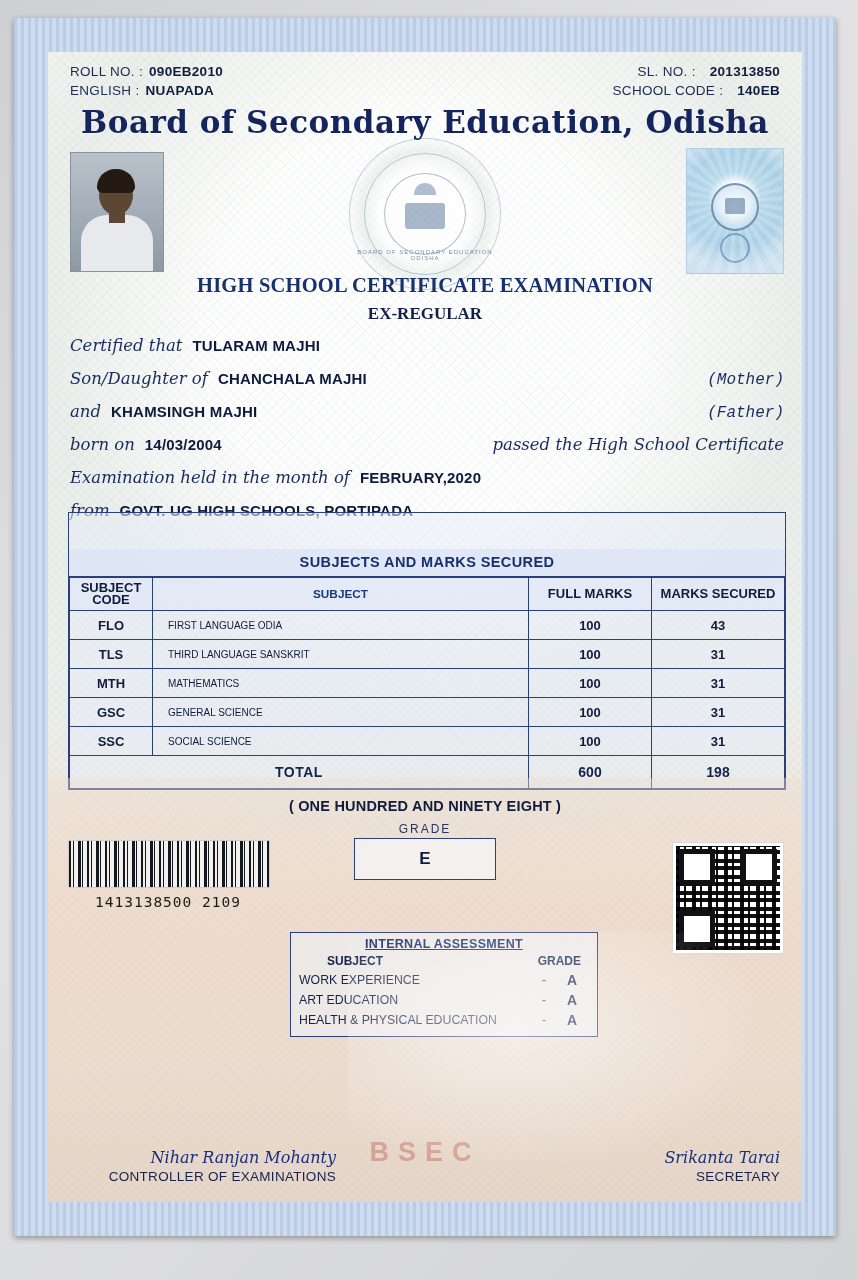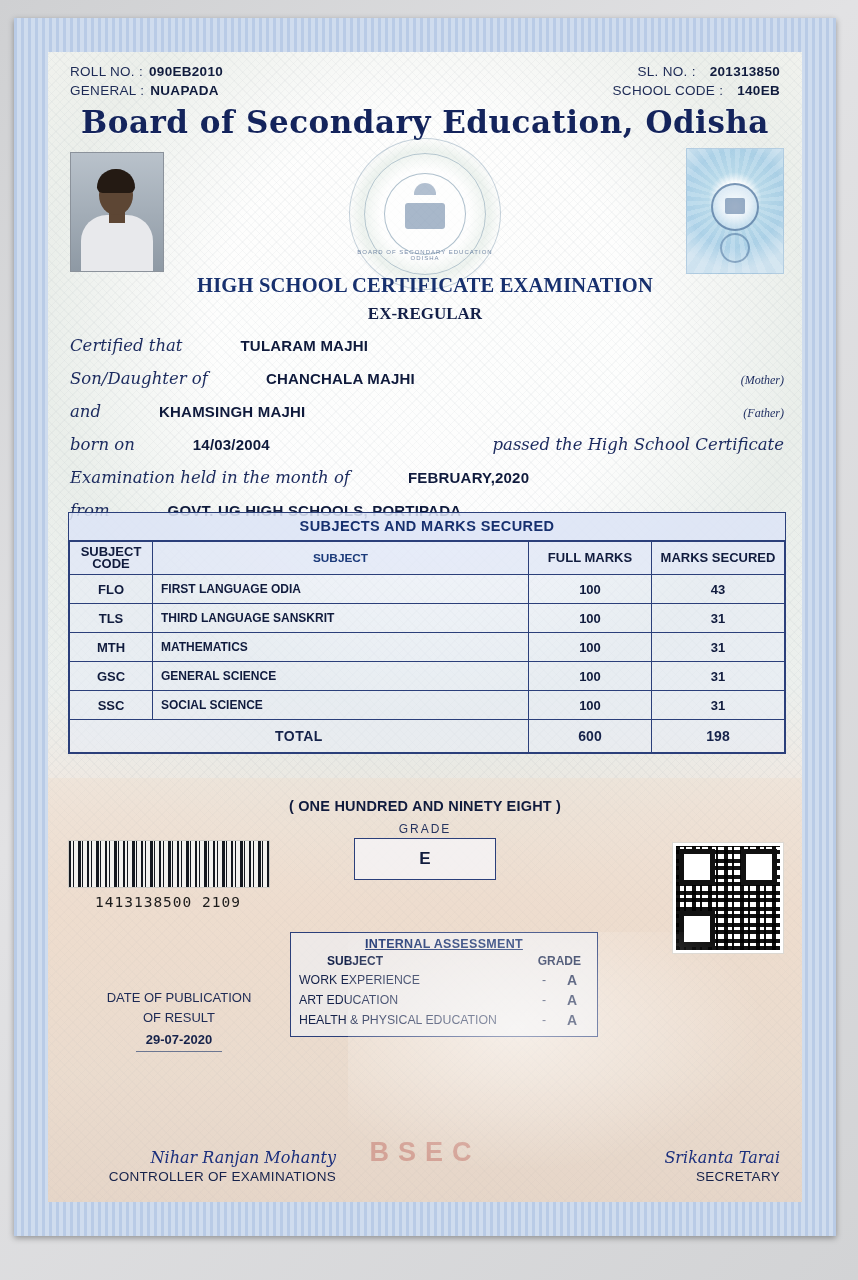--- a/index.html
+++ b/index.html
@@ -107,46 +107,46 @@
     position:absolute;left:0;right:0;top:222px;text-align:center;
     font-family:"Liberation Serif", serif;font-weight:bold;font-size:20.5px;
     color:#17306e;letter-spacing:.2px;
   }
   .exam-sub{
     position:absolute;left:0;right:0;top:252px;text-align:center;
     font-family:"Liberation Serif", serif;font-weight:bold;font-size:17px;color:#131f48;
   }
   
   .lines{position:absolute;left:22px;right:18px;top:284px;font-size:15px;color:#172350;}
-  .ln{display:flex;align-items:baseline;height:33px;white-space:nowrap;gap:48px;}
+  .ln{display:flex;align-items:baseline;height:33px;white-space:nowrap;}
   .script{
     font-family:"DejaVu Serif", serif;font-style:italic;font-size:16.5px;color:#1b2a5e;
     margin-right:10px;
   }
   .fill{font-weight:bold;font-size:15px;color:#0f1a3c;letter-spacing:.2px;}
-  .paren{margin-left:auto;font-family:Liberation Serif, serif;font-style:italic;font-size:12px;color:#1b2a5e;}
+  .paren{margin-left:auto;font-family:Liberation Mono, monospace;font-style:italic;font-size:16px;color:#1b2a5e;}
   .tail{font-family:"DejaVu Serif", serif;font-style:italic;font-size:16.5px;color:#1b2a5e;margin-left:auto;}
   
   .tbl{
     position:absolute;left:20px;right:16px;top:460px;
     border:1.5px solid #2b3f7a;background:rgba(232,236,248,.55);
   }
   .tbl-head{
     text-align:center;font-weight:bold;font-size:14.5px;color:#17306e;
     padding:5px 0 6px;border-bottom:1.2px solid #2b3f7a;
-    background:rgba(219,227,246,.75);letter-spacing:.4px;
+    background:rgba(219,227,246,.75);letter-spacing:.4px;margin-top:36px;
   }
   table{border-collapse:collapse;width:100%;font-size:13px;}
   th,td{border:1px solid #2b3f7a;padding:0;}
   thead th{
     color:#1b3a7a;font-weight:bold;font-size:11.8px;text-align:center;
     padding:4px 2px;line-height:12px;background:rgba(223,230,247,.6);
   }
   .c-code{width:78px;text-align:center;font-weight:bold;font-size:13px;color:#101b3d;}
-  .c-sub{padding-left:8px;font-weight:bold;font-size:12px;color:#101b3d;}
+  .c-sub{padding-left:15px;font-weight:normal;font-size:10px;color:#101b3d;}
   .c-full{width:118px;text-align:center;font-weight:bold;font-size:13px;color:#101b3d;}
   .c-sec{width:128px;text-align:center;font-weight:bold;font-size:13px;color:#101b3d;}
   tbody tr{height:29px;}
   .total-row td{height:32px;font-weight:bold;font-size:14px;text-align:center;}
   .total-lbl{text-align:center !important;letter-spacing:.5px;}
   
   .words{
     position:absolute;left:0;right:0;top:746px;text-align:center;
     font-weight:bold;font-size:14.5px;color:#101b3d;letter-spacing:.2px;
   }
@@ -250,21 +250,21 @@
             <span class="lbl">ROLL NO. :</span>
             <span class="val">090EB2010</span>
           </div>
           <div class="rgt">
             <span class="lbl">SL. NO. :</span>
             <span class="val">201313850</span>
           </div>
         </div>
         <div class="row">
           <div class="lft">
-            <span class="lbl">GENERAL :</span>
+            <span class="lbl">ENGLISH :</span>
             <span class="val">NUAPADA</span>
           </div>
           <div class="rgt">
             <span class="lbl">SCHOOL CODE :</span>
             <span class="val">140EB</span>
           </div>
         </div>
       </div>
 
       <div class="board-title">Board of Secondary Education, Odisha</div>
@@ -411,25 +411,20 @@
           <span class="d">-</span>
           <span class="g">A</span>
         </div>
         <div class="ia-row">
           <span class="s">HEALTH &amp; PHYSICAL EDUCATION</span>
           <span class="d">-</span>
           <span class="g">A</span>
         </div>
       </div>
 
-      <div class="dop">
-        <div>DATE OF PUBLICATION</div>
-        <div>OF RESULT</div>
-        <div class="dt">29-07-2020</div>
-      </div>
 
       <div class="bsec-wm">BSEC</div>
 
       <div class="sig-left">
         <div class="sig-name">Nihar Ranjan Mohanty</div>
         <div class="sig-role">CONTROLLER OF EXAMINATIONS</div>
       </div>
       <div class="sig-right">
         <div class="sig-name">Srikanta Tarai</div>
         <div class="sig-role">SECRETARY</div>

